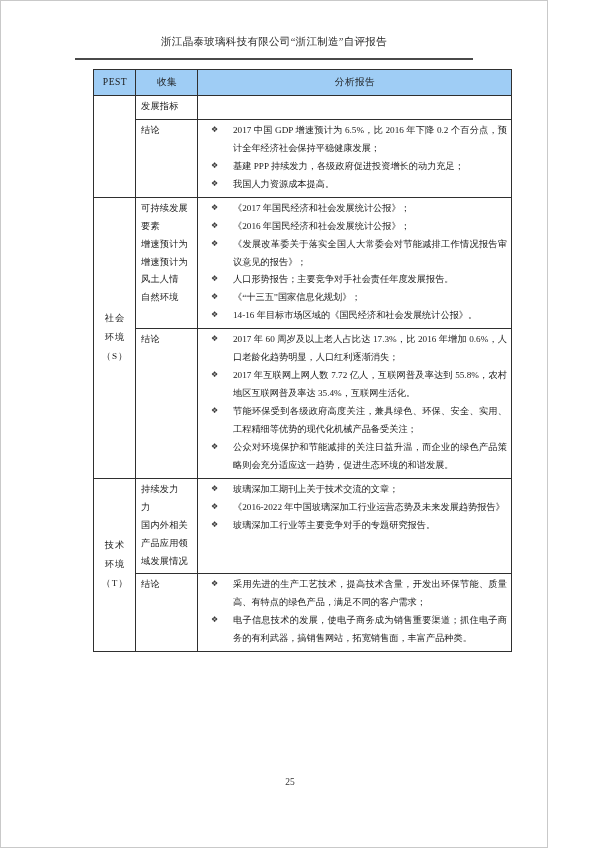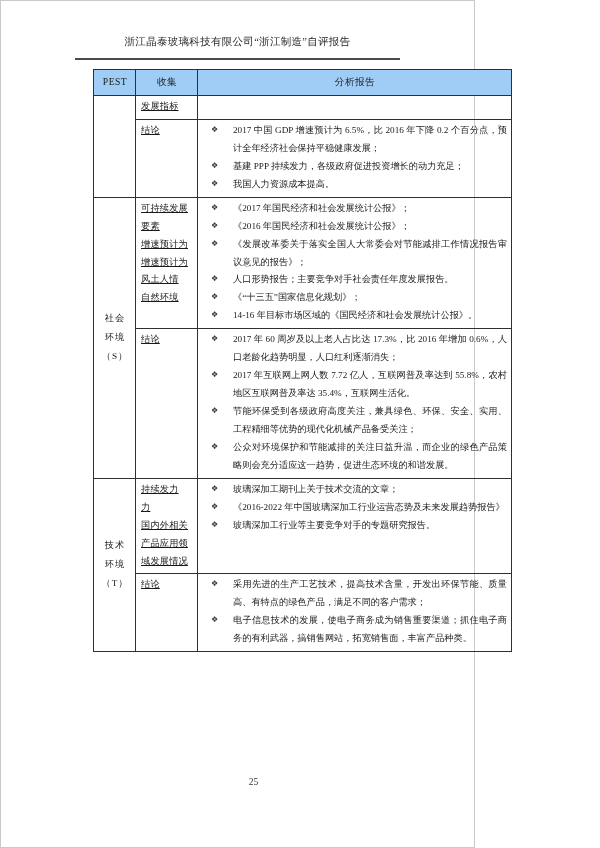--- a/index.html
+++ b/index.html
@@ -14,21 +14,21 @@
     font-family: "Liberation Serif", "DejaVu Serif", serif;
     color: #1a1a1a;
     overflow: hidden;
   }
 
   
   #page-sheet {
     position: absolute;
     left: 0;
     top: 0;
-    width: 475px;
+    width: 548px;
     height: 848px;
     background: #ffffff;
     box-sizing: border-box;
     border: 1px solid #c9c9c9;
   }
 
   
   #doc-header {
     position: absolute;
     left: 0;
@@ -89,21 +89,21 @@
     vertical-align: middle !important;
     line-height: 2.05;
     letter-spacing: 1px;
     padding: 0 2px;
     margin-top: 20px;
   }
   .pest-label .pl-line { display: block; white-space: nowrap; }
 
   
   .collect-cell { line-height: 1.95; letter-spacing: .2px; }
-  .collect-cell .c-line { display: block; white-space: nowrap; text-decoration: underline; }
+  .collect-cell .c-line { display: block; white-space: nowrap; }
 
   
   .report-cell { padding-left: 2px; padding-right: 4px; }
   ul.bullets {
     margin: 0;
     padding: 0;
     list-style: none;
   }
   ul.bullets > li {
     position: relative;

